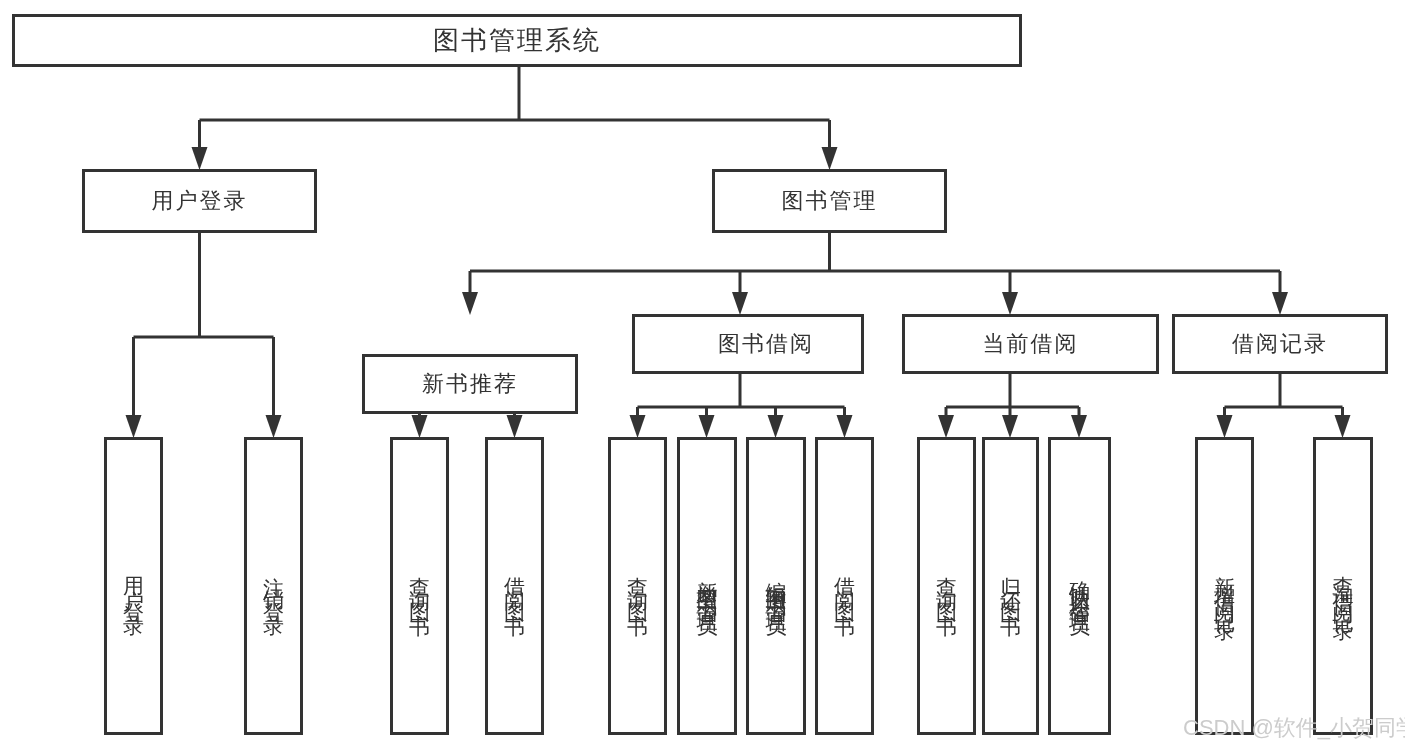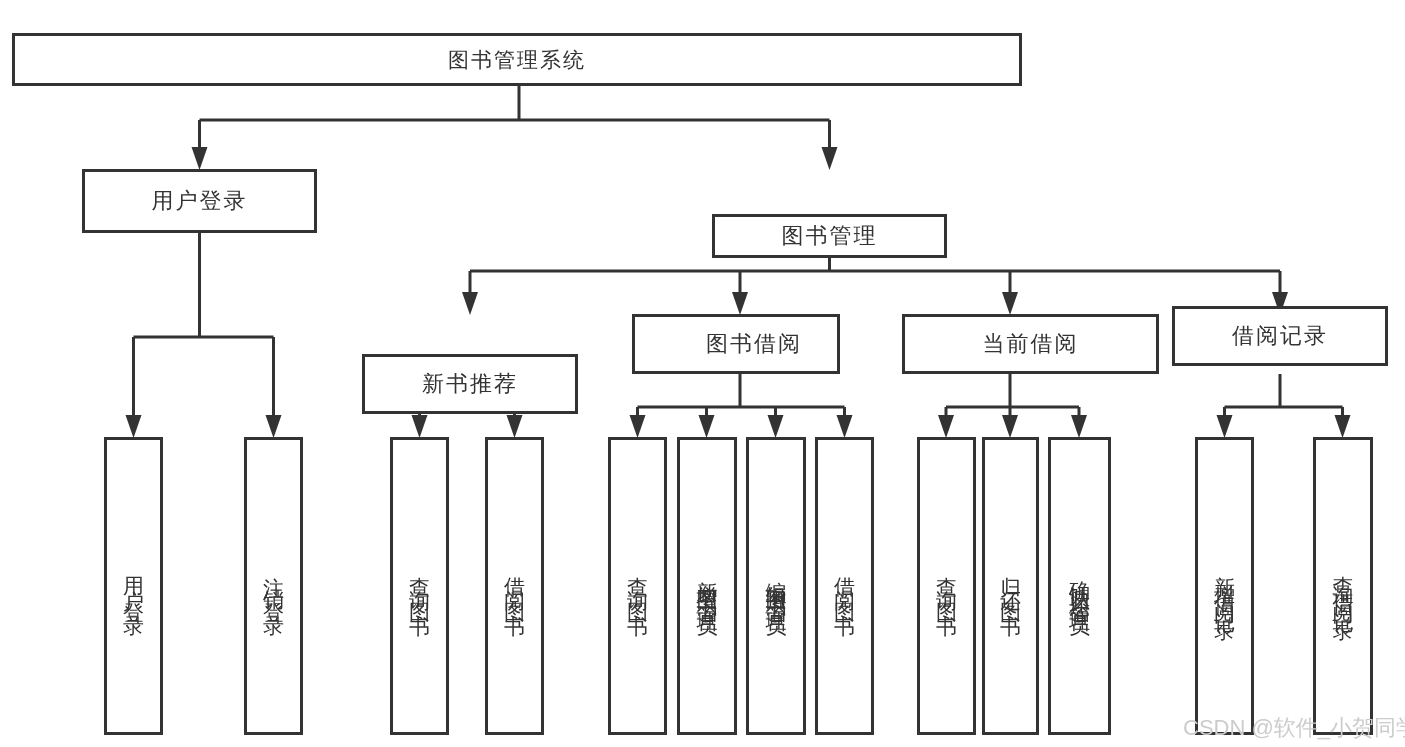--- a/index.html
+++ b/index.html
@@ -23,21 +23,21 @@
     border: 3px solid #333333;
     background: #ffffff;
     color: #333333;
     display: flex;
     align-items: center;
     justify-content: center;
     z-index: 2;
     letter-spacing: 2px;
     font-size: 22px;
   }
-  .lvl1 { font-size: 21px; margin-top: 19px; }
+  .lvl1 { font-size: 26px; }
   .leaf {
     writing-mode: vertical-rl;
     text-orientation: mixed;
     font-size: 21px;
     top: 437px;
     width: 59px;
     height: 298px;
   }
   .s4 { letter-spacing: 13px; }
   .s6 { letter-spacing: 9px; }
@@ -96,26 +96,26 @@
       <polygon points="1071,415 1087,415 1079,438" fill="#333333"></polygon>
       <line x1="1224.5" y1="407" x2="1224.5" y2="422" stroke="#333333" stroke-width="3"></line>
       <polygon points="1216.5,415 1232.5,415 1224.5,438" fill="#333333"></polygon>
       <line x1="1342.5" y1="407" x2="1342.5" y2="422" stroke="#333333" stroke-width="3"></line>
       <polygon points="1334.5,415 1350.5,415 1342.5,438" fill="#333333"></polygon>
     </svg>
 
   <div class="node lvl1" style="left:12px; top:14px; width:1010px; height:53px;">图书管理系统</div>
 
   <div class="node" style="left:82px; top:169px; width:235px; height:64px;">用户登录</div>
-  <div class="node" style="left:712px; top:169px; width:235px; height:44px;margin-top:45px;">图书管理</div>
+  <div class="node" style="left:712px; top:169px; width:235px; height:64px;">图书管理</div>
 
   <div class="node" style="left:362px; top:314px; width:216px; height:60px;margin-top:40px;">新书推荐</div>
-  <div class="node" style="left:632px; top:314px; width:208px; height:60px;padding-left:36px;">图书借阅</div>
+  <div class="node" style="left:632px; top:314px; width:232px; height:60px;padding-left:36px;">图书借阅</div>
   <div class="node" style="left:902px; top:314px; width:257px; height:60px;">当前借阅</div>
-  <div class="node" style="left:1172px; top:306px; width:216px; height:60px;">借阅记录</div>
+  <div class="node" style="left:1172px; top:314px; width:216px; height:60px;">借阅记录</div>
 
   <div class="node leaf s4" style="left:104px;">用户登录</div>
   <div class="node leaf s4" style="left:244px;">注销登录</div>
 
   <div class="node leaf s4" style="left:390px;">查询图书</div>
   <div class="node leaf s4" style="left:485px;">借阅图书</div>
 
   <div class="node leaf s4" style="left:608px;">查询图书</div>
   <div class="node leaf s9" style="left:677px; width:60px;">新增图书（管理员）</div>
   <div class="node leaf s9" style="left:746px; width:60px;">编辑图书（管理员）</div>

